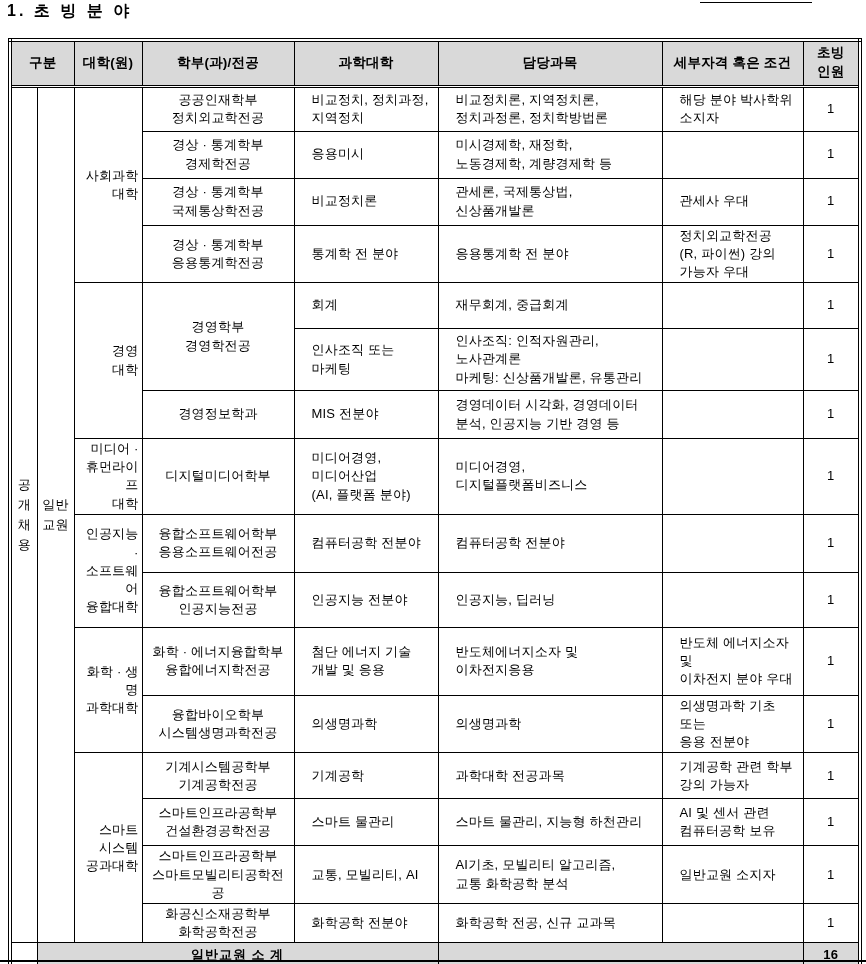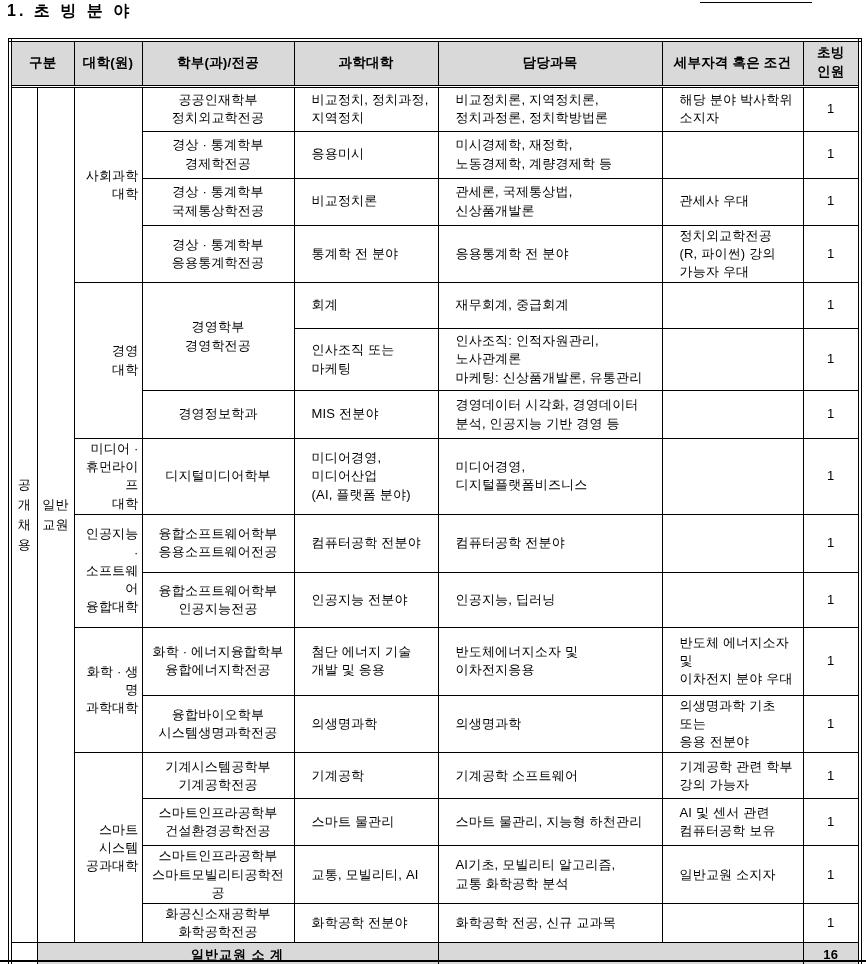--- a/index.html
+++ b/index.html
@@ -201,21 +201,21 @@
 응용 전분야</td>
       <td class="c">1</td>
     </tr>
     <tr style="height:46px">
       <td rowspan="4" class="college">스마트
 시스템
 공과대학</td>
       <td class="c">기계시스템공학부
 기계공학전공</td>
       <td class="l">기계공학</td>
-      <td class="l">기계공학 소프트웨어</td>
+      <td class="l">과학대학 전공과목</td>
       <td class="l">기계공학 관련 학부
 강의 가능자</td>
       <td class="c">1</td>
     </tr>
     <tr style="height:47px">
       <td class="c">스마트인프라공학부
 건설환경공학전공</td>
       <td class="l">스마트 물관리</td>
       <td class="l">스마트 물관리, 지능형 하천관리</td>
       <td class="l">AI 및 센서 관련

